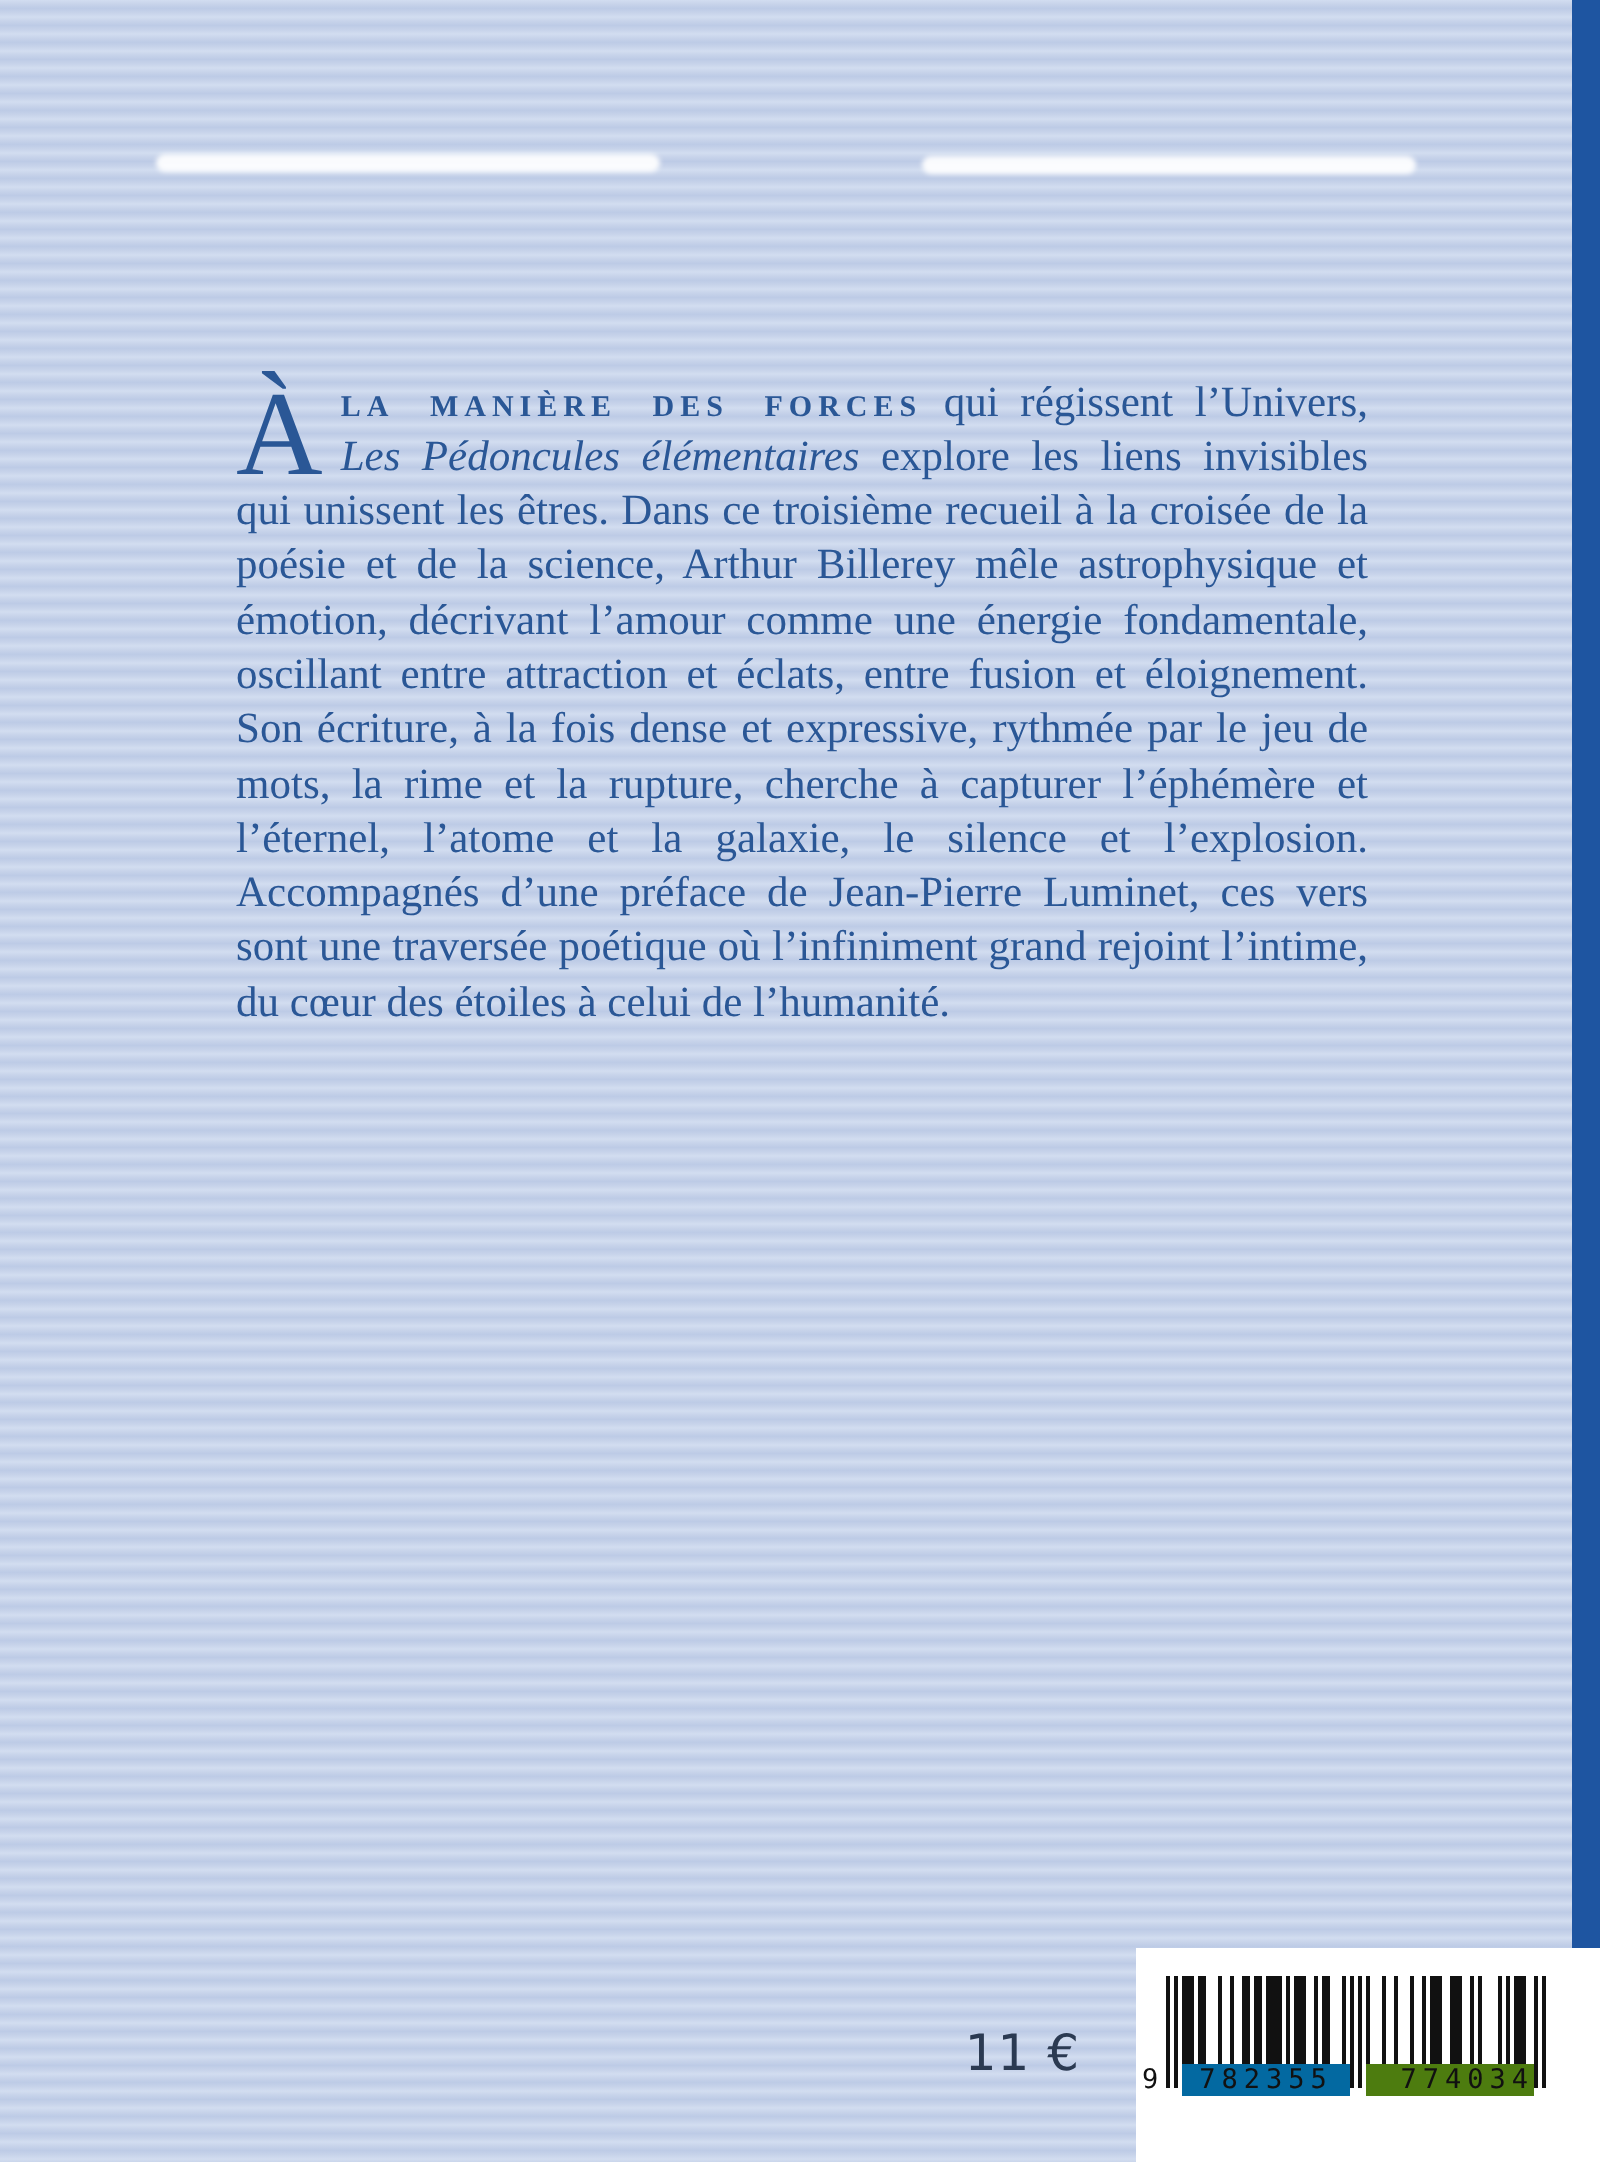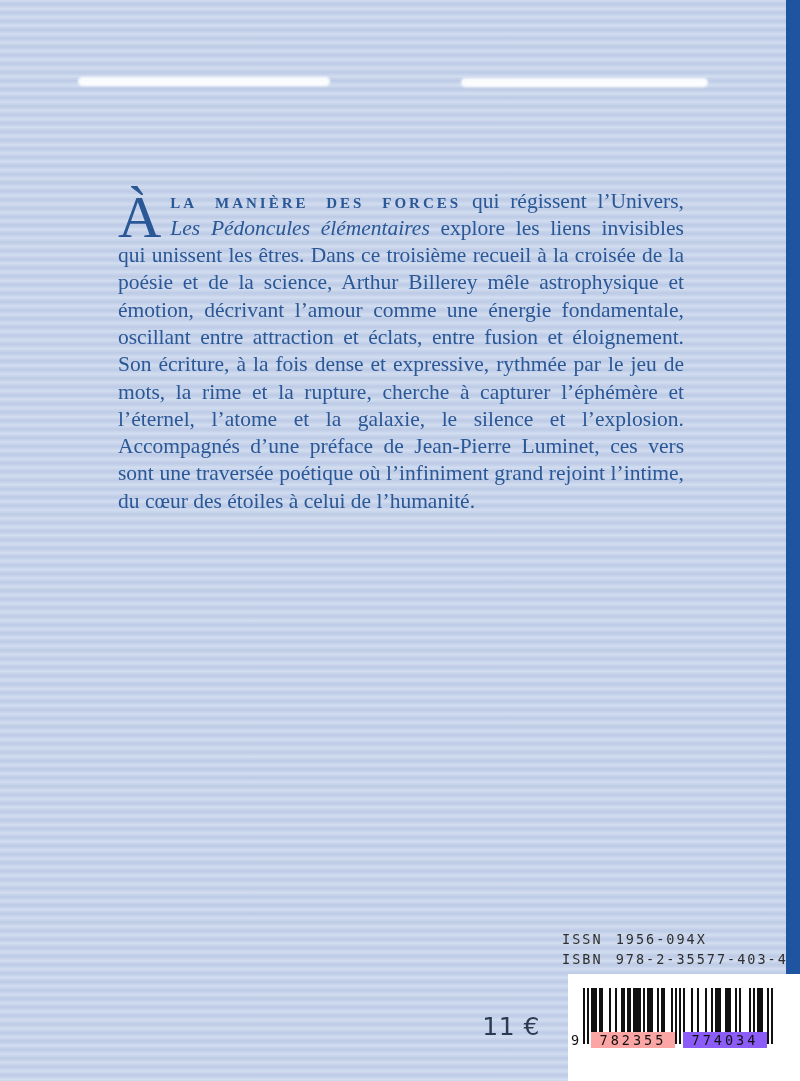--- a/index.html
+++ b/index.html
@@ -66,39 +66,35 @@
     position:absolute;left:0;top:0;height:56px;display:flex;align-items:flex-start;
   }
   .bars div{width:2px;height:49px;}
   .bars div.guard{height:56px;}
   .bars div.on{background:#111111;}
   .barcode-digits{
     position:absolute;top:44px;left:0;width:190px;height:20px;
     font-family:"DejaVu Sans Mono",monospace;font-size:13.5px;color:#111;
   }
   .barcode-digits .d9{position:absolute;left:-12px;top:0;}
-  .barcode-digits .g1{position:absolute;left:8px;top:0;width:84px;text-align:center;letter-spacing:3px;background:#fca5a5;}
-  .barcode-digits .g2{position:absolute;left:100px;top:0;width:84px;text-align:center;letter-spacing:3px;background:#8b5cf6;}
+  .barcode-digits .g1{position:absolute;left:8px;top:0;width:84px;text-align:center;letter-spacing:3px;background:#0369a1;}
+  .barcode-digits .g2{position:absolute;left:100px;top:0;width:84px;text-align:right;letter-spacing:3px;background:#4d7c0f;}
 </style>
 </head>
 <body>
 
 <div class="cover">
 
   <div class="deco-bar left"></div>
   <div class="deco-bar right"></div>
 
   <div class="spine-strip"></div>
 
   <p class="synopsis"><span class="dropcap">À</span><span class="smallcaps">la manière des forces</span><span><span> qui régissent l’Univers, </span><span class="italic">Les Pédoncules élémentaires</span><span> explore les liens invisibles qui unissent les êtres. Dans ce troisième recueil à la croisée de la poésie et de la science, Arthur Billerey mêle astrophysique et émotion, décrivant l’amour comme une énergie fondamentale, oscillant entre attraction et éclats, entre fusion et éloignement. Son écriture, à la fois dense et expressive, rythmée par le jeu de mots, la rime et la rupture, cherche à capturer l’éphémère et l’éternel, l’atome et la galaxie, le silence et l’explosion. Accompagnés d’une préface de Jean-Pierre Luminet, ces vers sont une traversée poétique où l’infiniment grand rejoint l’intime, du cœur des étoiles à celui de l’humanité.</span></span></p>
 
-  <div class="meta">
-    <div>ISSN 1956-094X</div>
-    <div>ISBN 978-2-35577-403-4</div>
-  </div>
 
   <div class="price">11 €</div>
 
   <div class="barcode-box">
     <div class="barcode">
       <div class="bars">
           <div class="on guard"></div>
           <div class="guard"></div>
           <div class="on guard"></div>
           <div></div>

